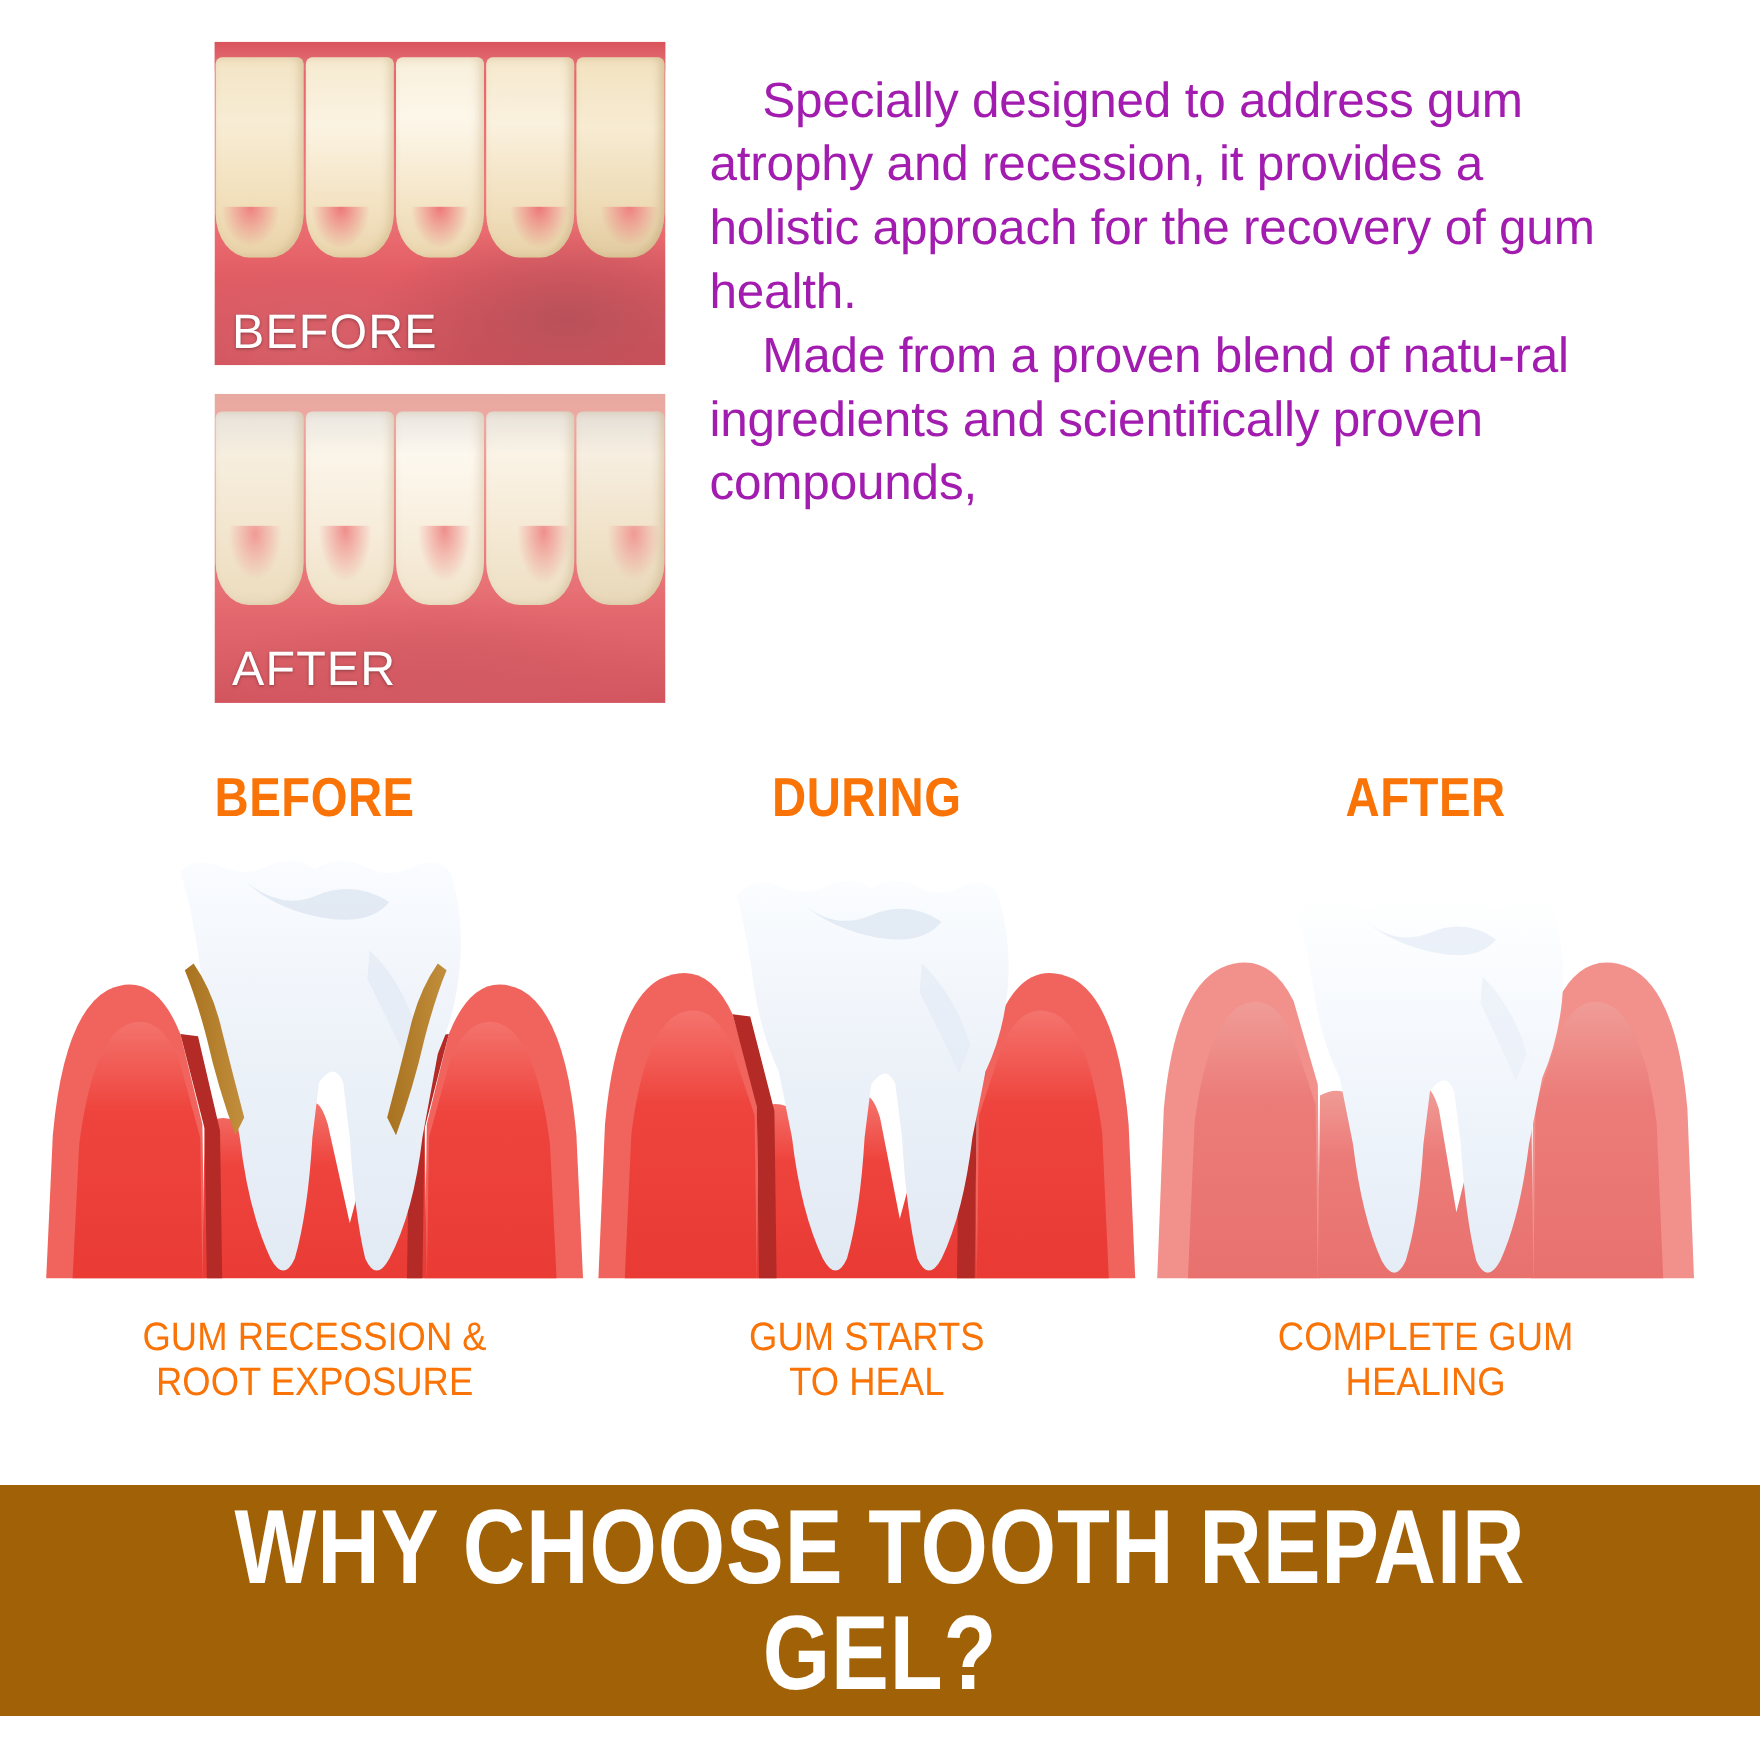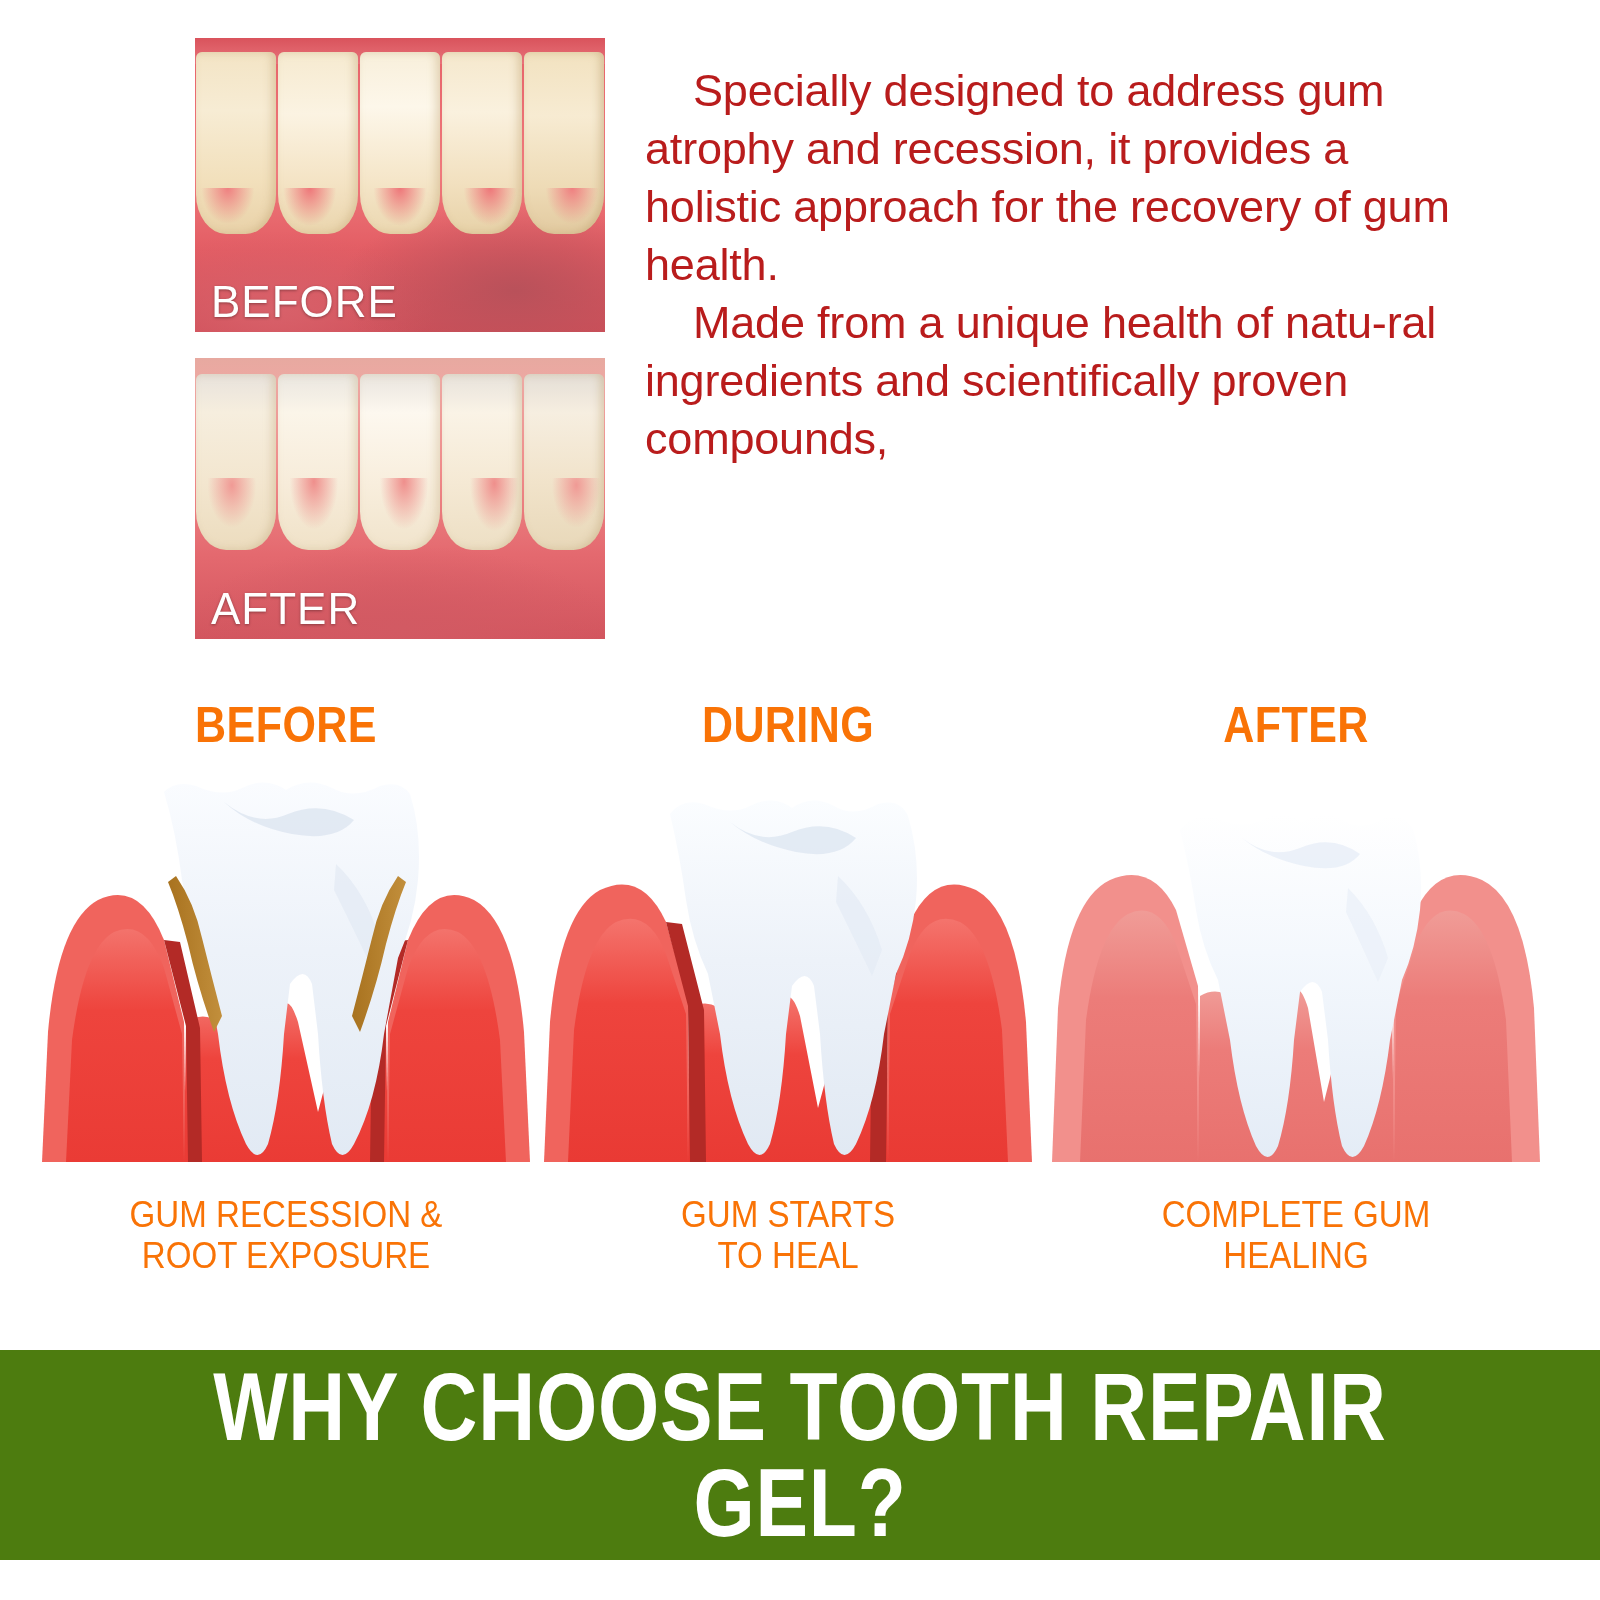--- a/index.html
+++ b/index.html
@@ -24,21 +24,21 @@
   }
 
   
   .gum-bg{position:absolute;inset:0;}
   .teeth-row{position:absolute;left:0;right:0;display:flex;}
   .tooth-ph{flex:1 1 0;margin:0 1px;border-radius:6px 6px 38% 38%/6px 6px 22% 22%;}
 
   
   #copy{
     position:absolute;left:645px;top:62px;width:810px;
-    color:#b91c1c;
+    color:#a21caf;
     font-size:45px;line-height:58px;
     font-family:"Liberation Sans", sans-serif;
     font-weight:400;
     letter-spacing:-0.2px;
   }
   #copy p{margin:0;text-indent:48px;}
 
   
   .stage{position:absolute;top:700px;width:500px;}
   #stage-before{left:36px;}
@@ -58,21 +58,21 @@
     margin-top:22px;text-align:center;color:#F97306;
     font-size:36px;line-height:41px;font-weight:400;
     font-family:"Liberation Sans", sans-serif;
     transform:scaleX(.92);
     white-space:pre-line;
   }
 
   
   #banner{
     position:absolute;left:0;top:1350px;width:1600px;height:210px;
-    background:#4d7c0f;
+    background:#a16207;
   }
   #banner-title{
     position:absolute;left:0;right:0;top:50%;
     transform:translateY(-50%) scaleX(.82);
     text-align:center;color:#ffffff;
     font-size:96px;font-weight:700;letter-spacing:1px;
     font-family:"Liberation Sans", sans-serif;
     line-height:1;
   }
 </style>
@@ -124,21 +124,21 @@
         radial-gradient(ellipse 8% 62% at 9%  8%, #f09a95 0%, rgba(240,154,149,0) 74%),
         radial-gradient(ellipse 8% 70% at 29% 4%, #ef8f8c 0%, rgba(239,143,140,0) 74%),
         radial-gradient(ellipse 8% 70% at 51% 4%, #ef8f8c 0%, rgba(239,143,140,0) 74%),
         radial-gradient(ellipse 8% 70% at 73% 6%, #ef8f8c 0%, rgba(239,143,140,0) 74%),
         radial-gradient(ellipse 8% 62% at 93% 8%, #f09a95 0%, rgba(240,154,149,0) 74%);"></div>
     <div class="photo-label">AFTER</div>
   </div>
 
   <div id="copy">
     <p>Specially designed to address gum atrophy and recession, it provides a holistic approach for the recovery of gum health.</p>
-    <p>Made from a unique health of natu-ral ingredients and scientifically proven compounds,</p>
+    <p>Made from a proven blend of natu-ral ingredients and scientifically proven compounds,</p>
   </div>
 
   <div class="stage" id="stage-before">
     <div class="stage-title">BEFORE</div>
     <div class="stage-art">
       <svg viewBox="0 0 500 400" xmlns="http://www.w3.org/2000/svg">
         <defs>
           <linearGradient id="enamelB" x1="0" y1="0" x2="0" y2="1">
             <stop offset="0" stop-color="#FAFCFF"></stop>
               <stop offset="0.45" stop-color="#EDF2F9"></stop>

